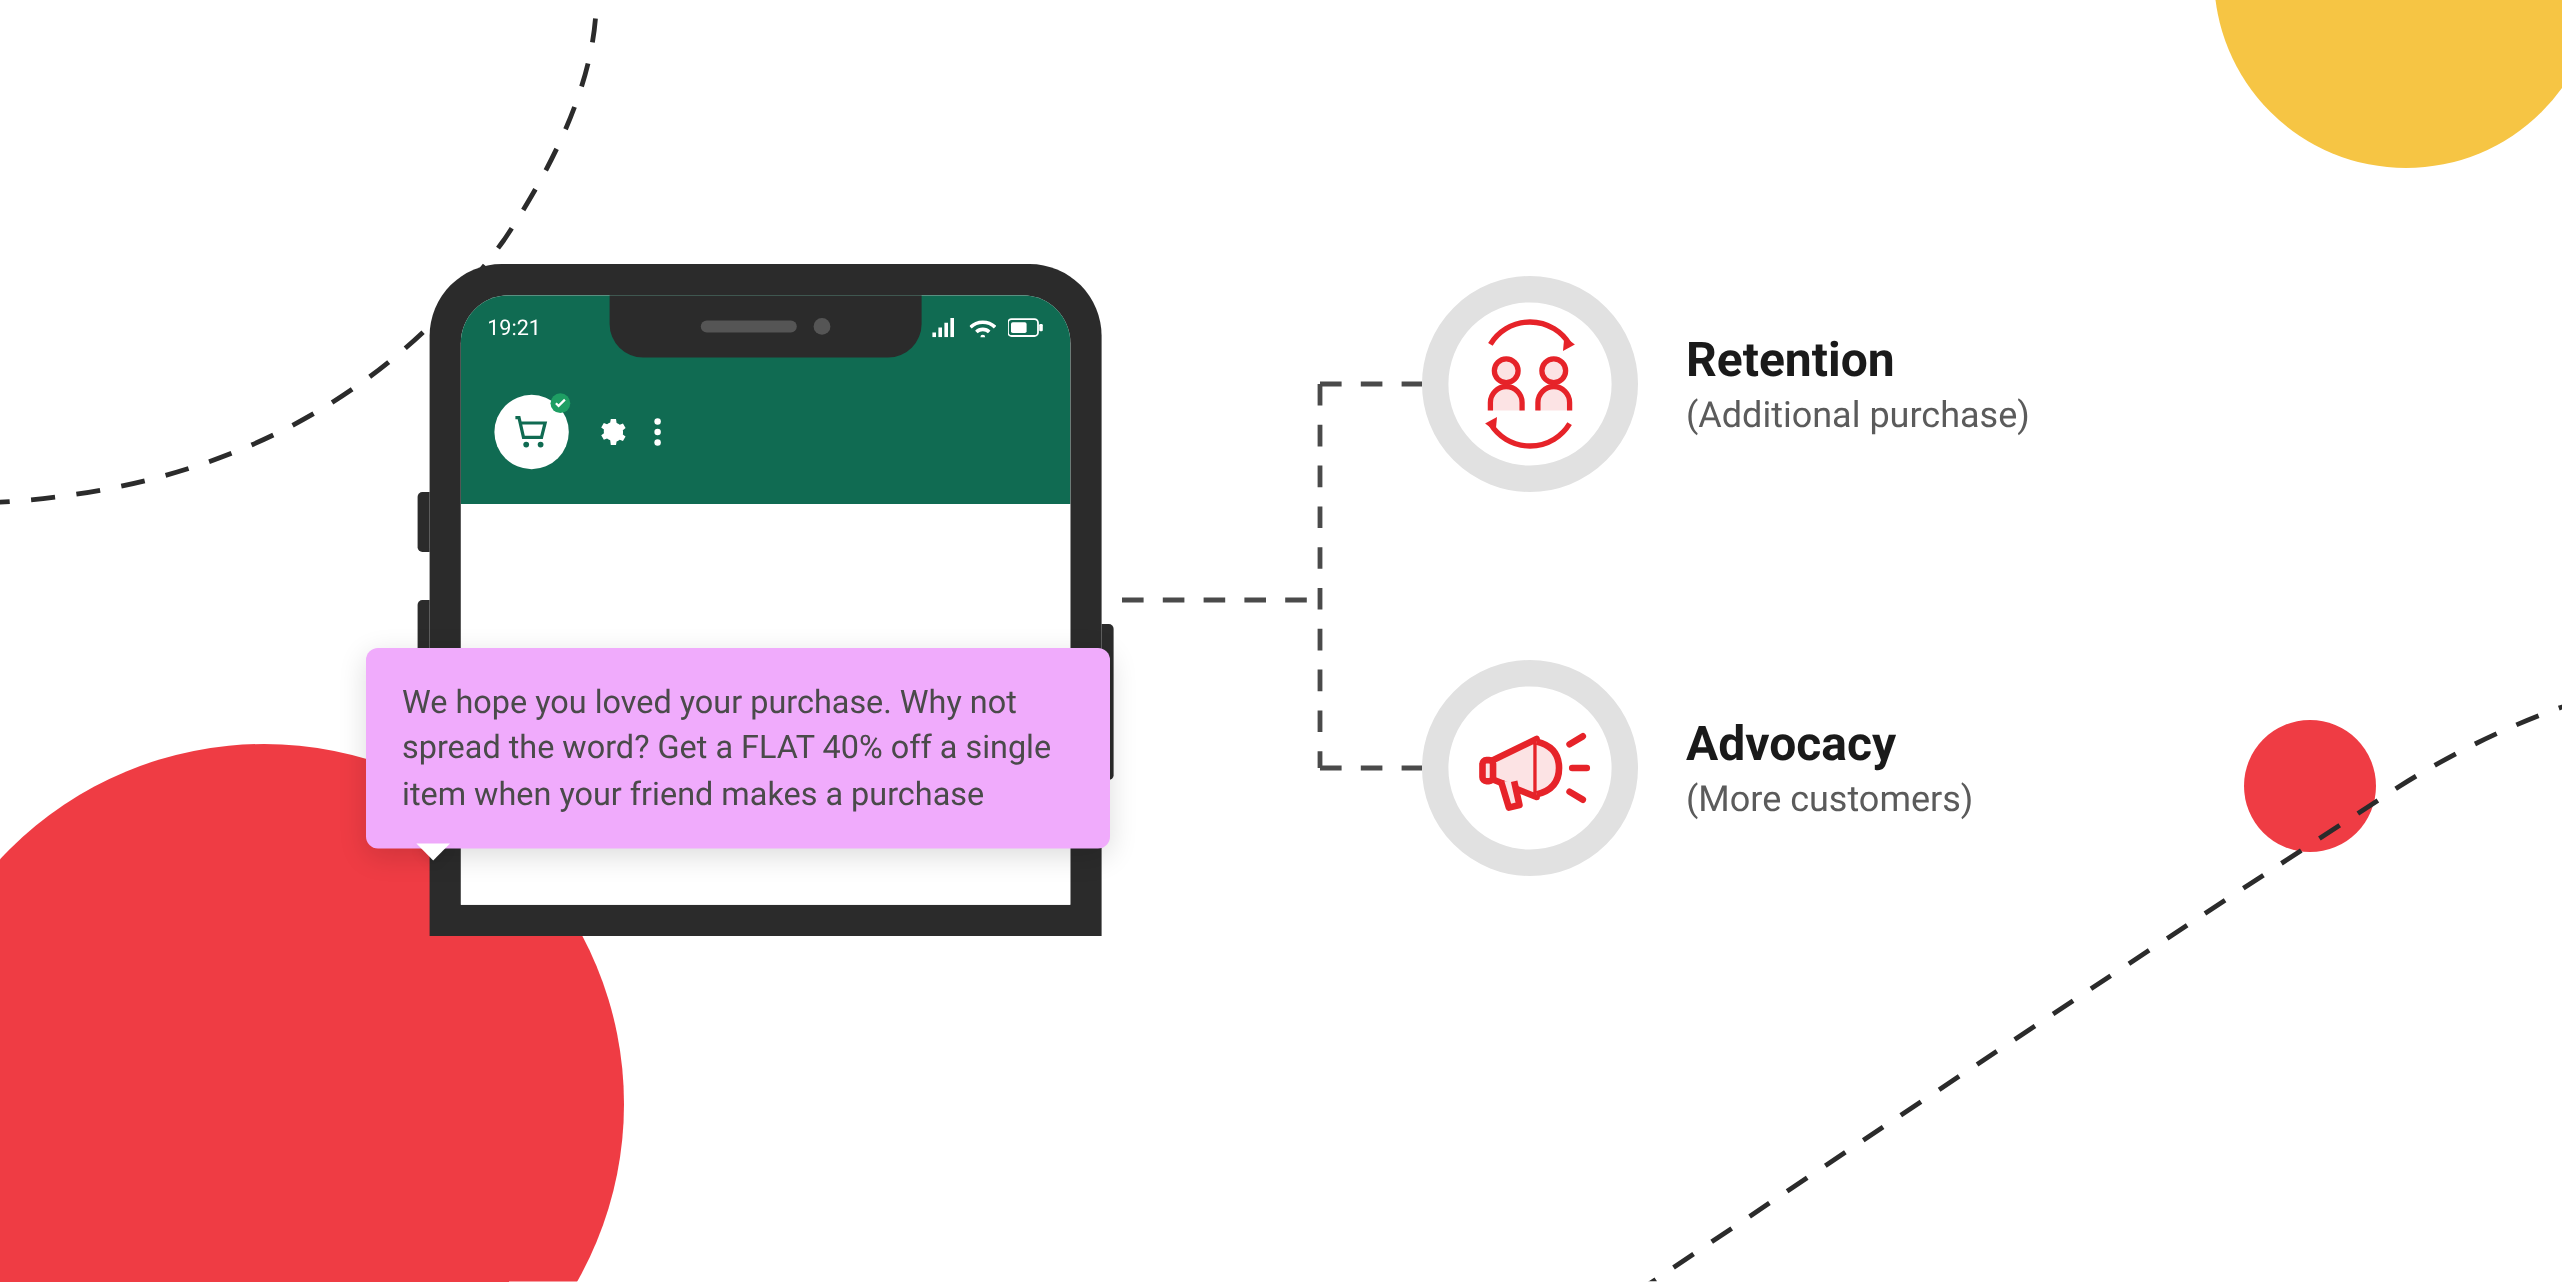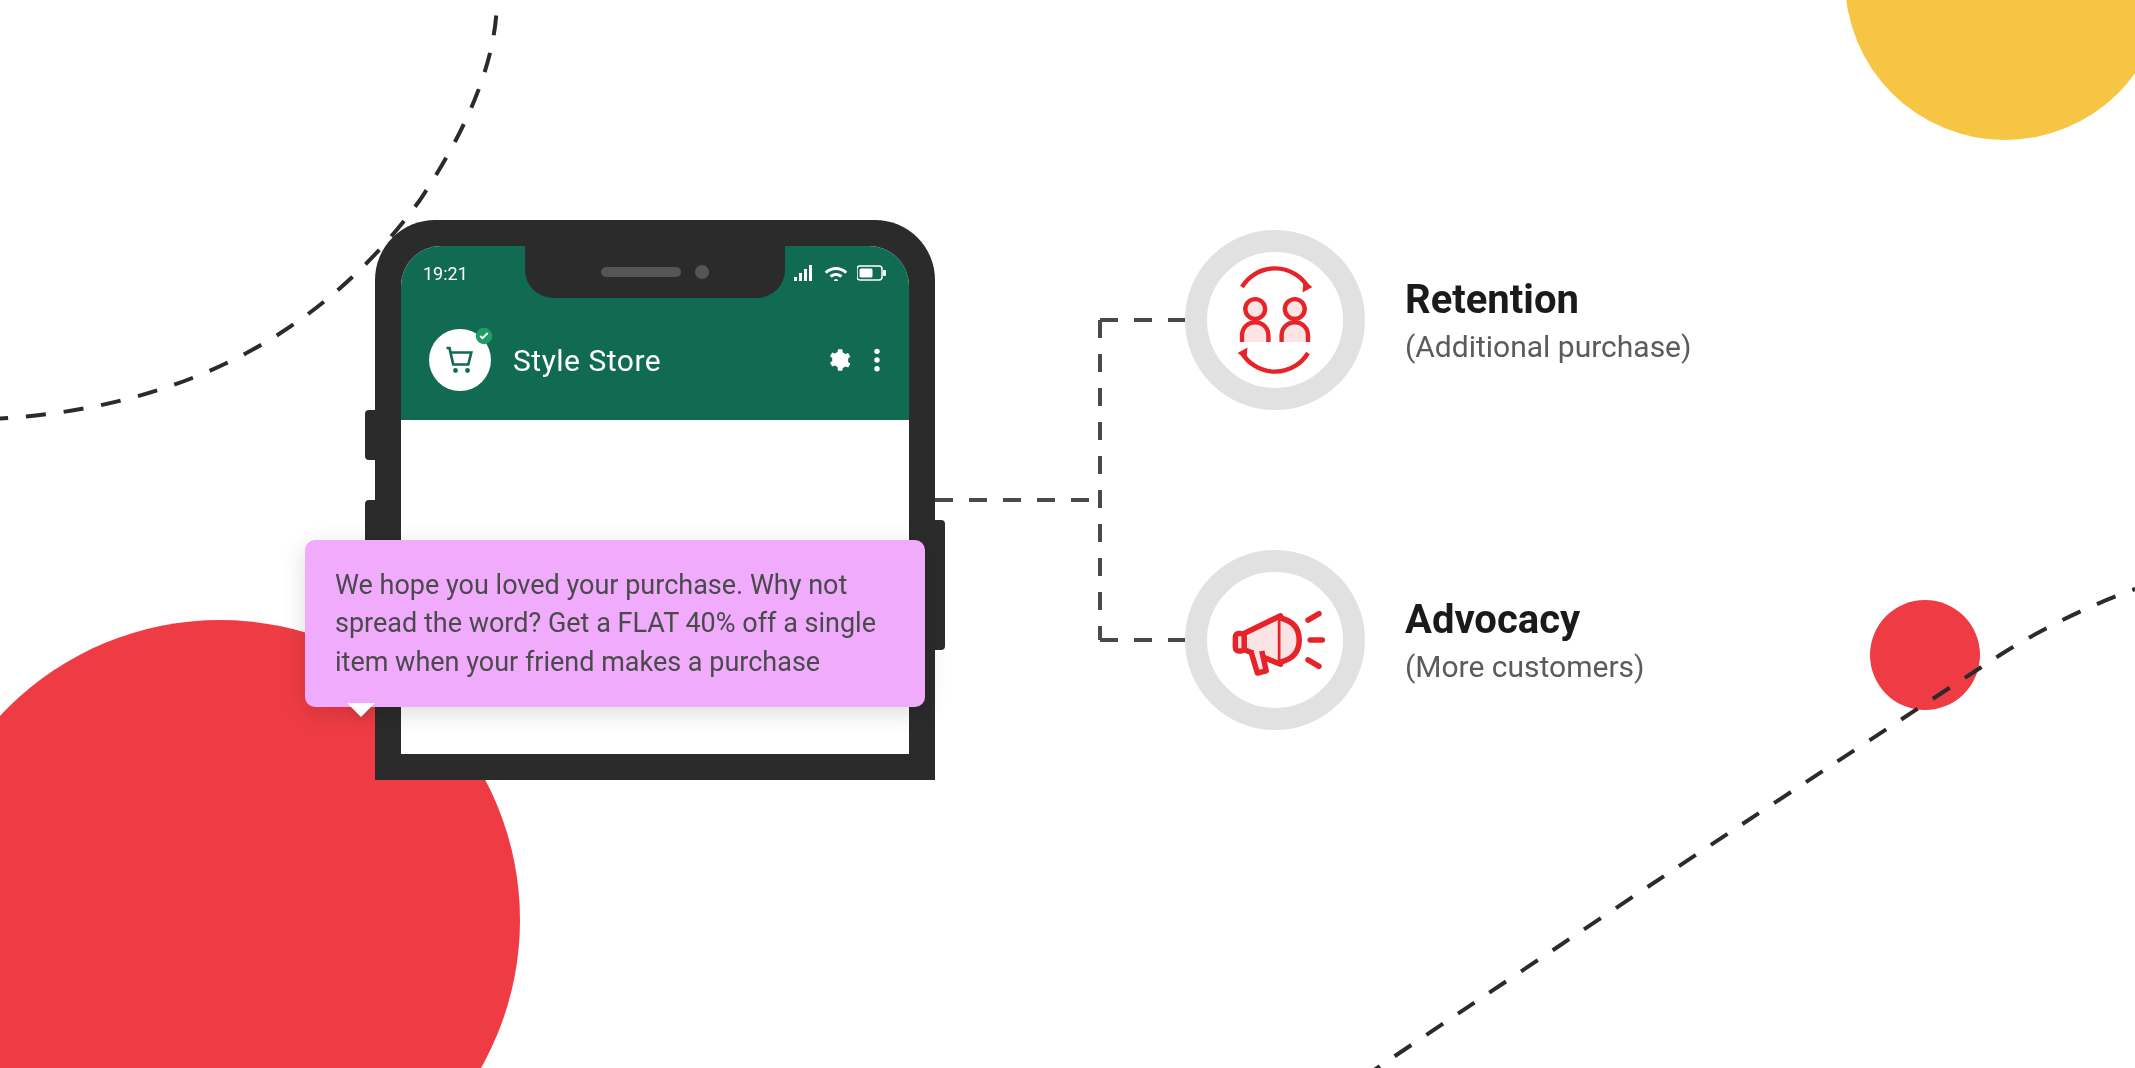--- a/index.html
+++ b/index.html
@@ -17,21 +17,21 @@
   
   .circle{position:absolute;border-radius:50%;}
   .circ-yellow{background:#F6C544;width:320px;height:320px;right:-30px;top:-180px;}
   .circ-red-big{background:#EF3C44;width:600px;height:600px;left:-80px;top:620px;}
   .circ-red-small{background:#EF3C44;width:110px;height:110px;right:155px;top:600px;}
   
 
   
   .phone{
     position:absolute;
-    left:375px;top:220px;
+    left:358px;top:220px;
     width:560px;height:560px;
     background:#2b2b2b;
     border-radius:60px 60px 0 0;
     padding:26px;
     box-sizing:border-box;
   }
   .phone-buttons-left{position:absolute;left:-10px;top:190px;width:10px;height:50px;background:#2b2b2b;border-radius:4px 0 0 4px;}
   .phone-buttons-left.b2{top:280px;height:90px;}
   .phone-buttons-left.b3{top:390px;height:90px;}
   .phone-buttons-right{position:absolute;right:-10px;top:300px;width:10px;height:130px;background:#2b2b2b;border-radius:0 4px 4px 0;}
@@ -164,21 +164,20 @@
           <svg width="36" height="36" viewBox="0 0 24 24">
             <path fill="none" stroke="#106B52" stroke-width="1.8" d="M3 4h2l2.5 11h10l2-8H6"></path>
             <circle cx="9" cy="19" r="1.6" fill="#106B52"></circle>
               <circle cx="17" cy="19" r="1.6" fill="#106B52"></circle>
           </svg>
           <svg width="18" height="18" viewBox="0 0 24 24" style="position:absolute;right:-2px;top:-2px">
             <circle cx="12" cy="12" r="11" fill="#1E9E63"></circle>
               <path d="M7 12l3 3 7-7" stroke="#fff" stroke-width="2.5" fill="none"></path>
           </svg>
         </div>
-        <div class="app-title">Style Store</div>
         <div class="app-actions">
           <svg width="26" height="26" viewBox="0 0 24 24">
               <path fill="#fff" d="M12 8a4 4 0 100 8 4 4 0 000-8zm9.4 4a7.5 7.5 0 00-.14-1.4l2.1-1.64-2-3.46-2.47 1a7.6 7.6 0 00-2.43-1.4L16 2h-4l-.46 2.6a7.6 7.6 0 00-2.43 1.4l-2.47-1-2 3.46 2.1 1.64c-.09.46-.14.93-.14 1.4s.05.94.14 1.4l-2.1 1.64 2 3.46 2.47-1c.73.6 1.55 1.07 2.43 1.4L12 22h4l.46-2.6c.88-.33 1.7-.8 2.43-1.4l2.47 1 2-3.46-2.1-1.64c.09-.46.14-.93.14-1.4z"></path>
             </svg>
           <svg width="8" height="26" viewBox="0 0 6 24">
               <circle cx="3" cy="4" r="2.5" fill="#fff"></circle>
               <circle cx="3" cy="12" r="2.5" fill="#fff"></circle>
               <circle cx="3" cy="20" r="2.5" fill="#fff"></circle>
             </svg>
         </div>

